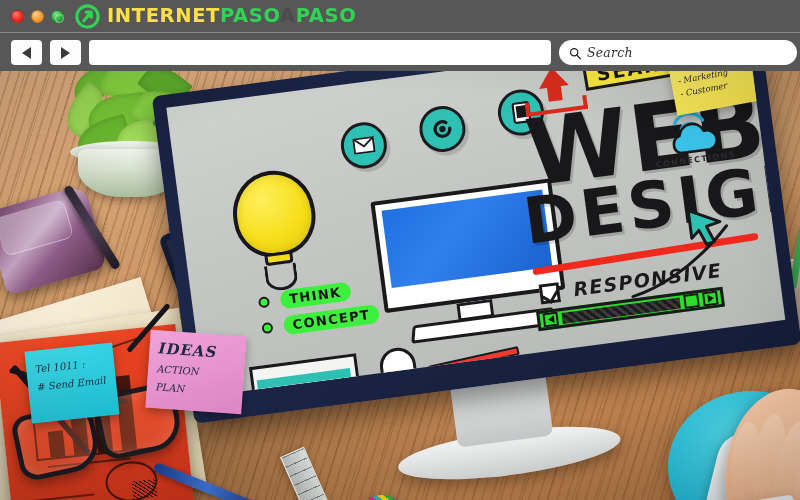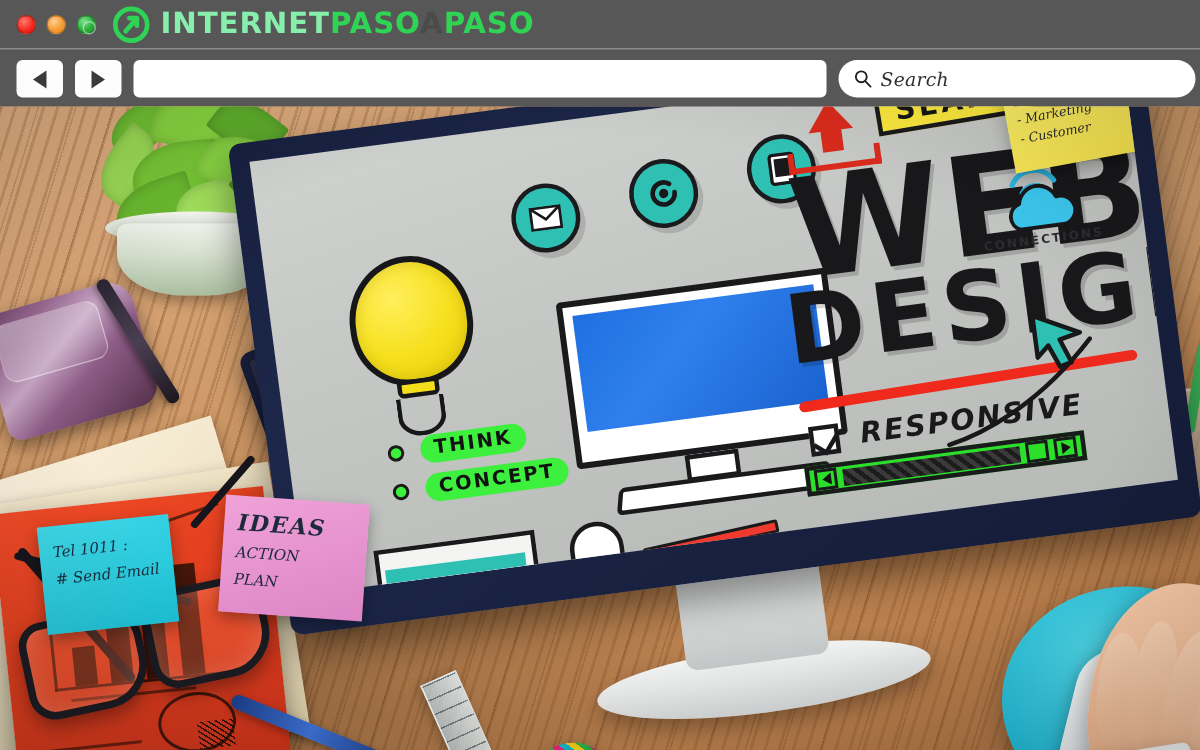--- a/index.html
+++ b/index.html
@@ -68,21 +68,21 @@
     flex: 0 0 25px;
   }
   .brand-text {
     font-size: 19.5px;
     font-weight: bold;
     letter-spacing: 0.6px;
     line-height: 1;
     white-space: nowrap;
     font-family: "DejaVu Sans", sans-serif;
   }
-  .bt-internet { color: #86efac; }
+  .bt-internet { color: #fde047; }
   .bt-paso     { color: #2fd455; }
   .bt-a        { color: #4b4b4b; }
 
   
   .toolbar {
     position: absolute;
     left: 0; top: 34px;
     width: 800px;
     height: 37px;
     background: #575757;

